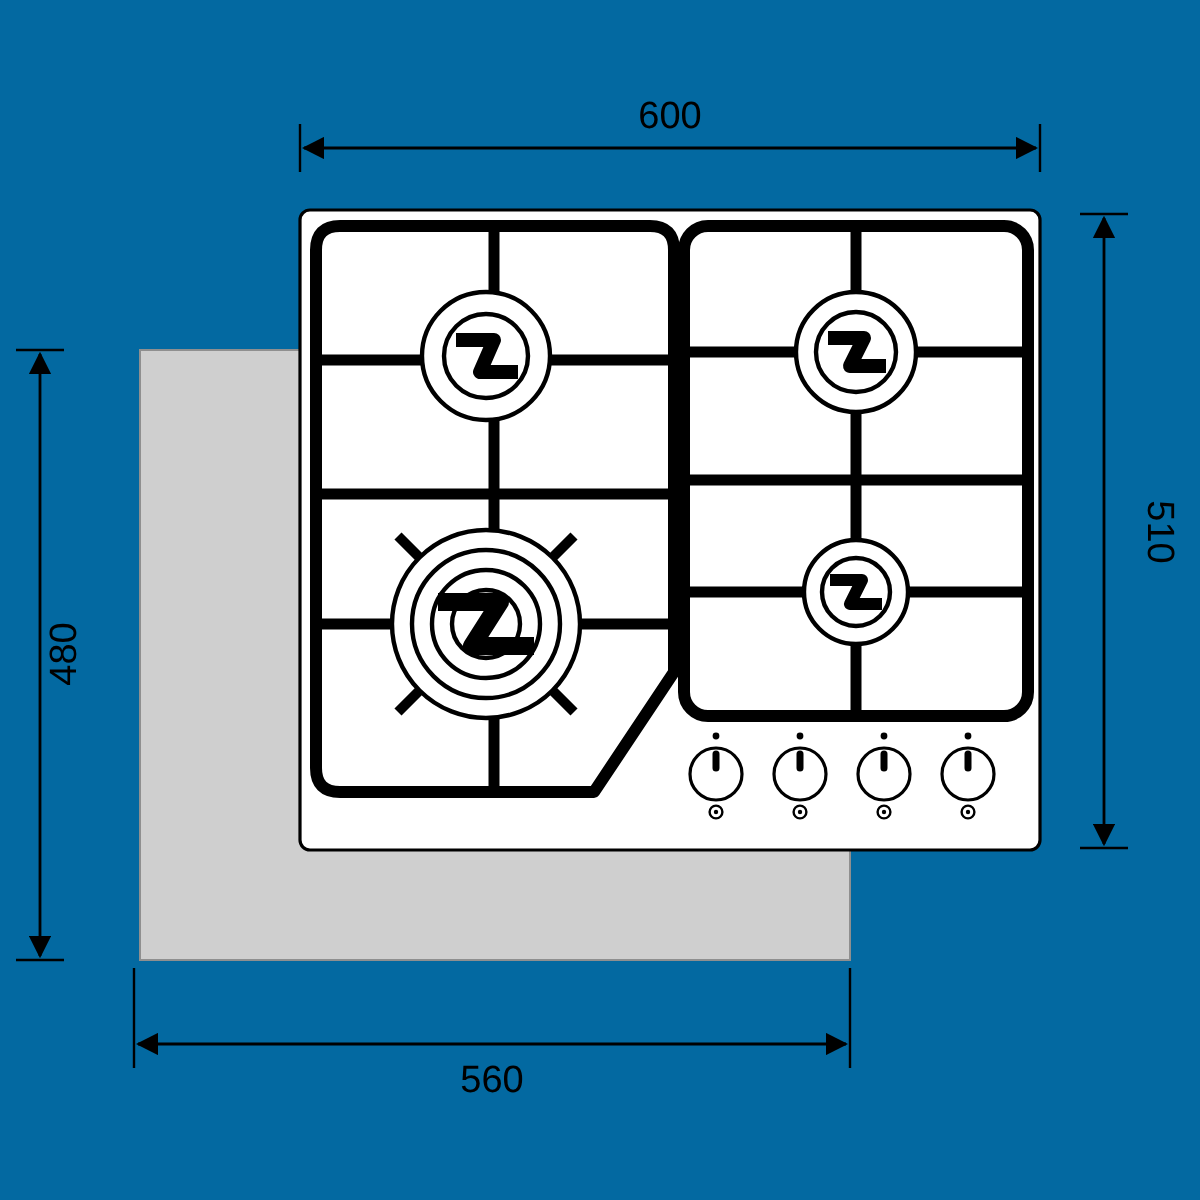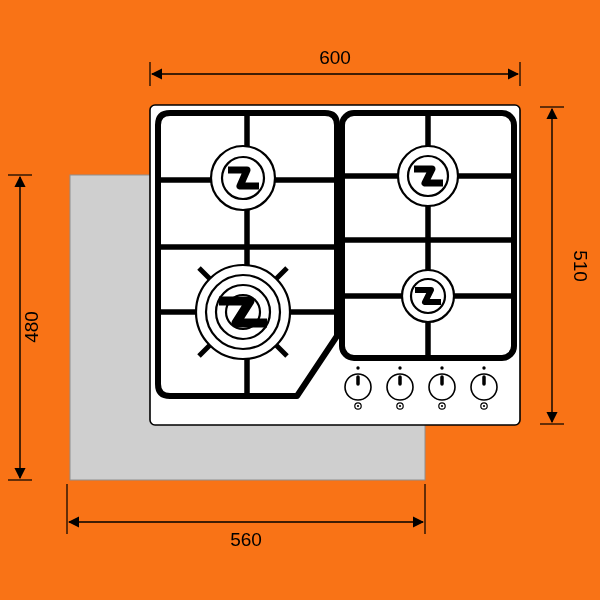--- a/index.html
+++ b/index.html
@@ -1,16 +1,16 @@
 <!DOCTYPE html>
 <html><head>
 <meta charset="utf-8">
 <style>
   html,body{margin:0;padding:0;background:#ffffff;}
-  .canvas{position:relative;width:600px;height:600px;background:#f97316;overflow:hidden;}
+  .canvas{position:relative;width:600px;height:600px;background:#0369a1;overflow:hidden;}
   svg text{
     font-family:"Liberation Sans",sans-serif;
     font-size:19px;
     fill:#000;
   }
   .dim-line{stroke:#000;stroke-width:1.4;fill:none;}
   .tick{stroke:#000;stroke-width:1.2;fill:none;}
   .outline{stroke:#000;fill:none;}
 </style>
 </head>

